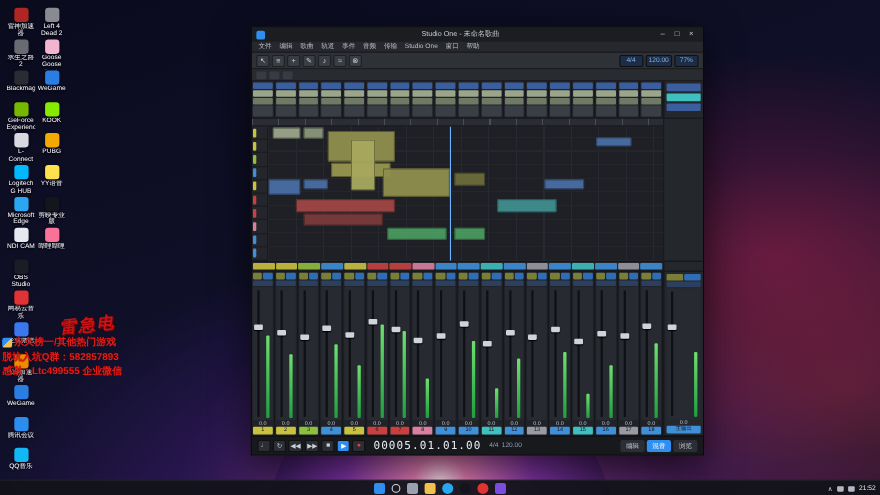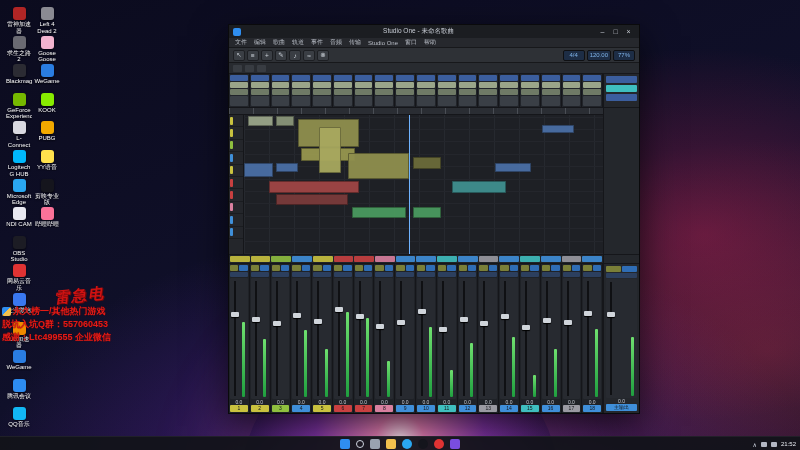--- a/index.html
+++ b/index.html
@@ -276,21 +276,21 @@
       </div>
     </div>
 
   <div id="overlay">
     <div class="ov-script">雷急电</div>
     <div class="ov-line">
       <span class="ov-icon"></span>
       <span>永久榜一/其他热门游戏</span>
     </div>
     <div class="ov-line">
-      <span>脱坑入坑Q群：557060453</span>
+      <span>脱坑入坑Q群：582857893</span>
     </div>
     <div class="ov-line">
       <span>感谢：Ltc499555 企业微信</span>
     </div>
   </div>
 
   <div id="daw">
     <div class="titlebar">
       <span class="app-ico"></span>
       <span class="title-text">Studio One - 未命名歌曲</span>
@@ -795,20 +795,39 @@
                 <div class="fader-cap" style="bottom: 68%;"></div>
                 <div class="meter" style="height: 50%;"></div>
               </div>
               <div class="strip-db">0.0</div>
               <div class="strip-tag" style="background: rgb(63, 143, 217);">主输出</div>
             </div>
           </div>
       </div>
     </div>
 
+    <div class="transportbar">
+      <span id="tr-btns" style="display:flex;gap:2px">
+          <div class="tr-btn">♩</div>
+          <div class="tr-btn">↻</div>
+          <div class="tr-btn">◀◀</div>
+          <div class="tr-btn">▶▶</div>
+          <div class="tr-btn">■</div>
+          <div class="tr-btn accent">▶</div>
+          <div class="tr-btn record">●</div>
+        </span>
+      <span class="tr-time">00005.01.01.00</span>
+      <span class="tr-small">4/4</span>
+      <span class="tr-small">120.00</span>
+      <span class="view-btns" id="view-btns">
+          <div class="view-btn">编辑</div>
+          <div class="view-btn active">混音</div>
+          <div class="view-btn">浏览</div>
+        </span>
+    </div>
   </div>
 
   <div id="taskbar">
     <div class="tb-center" id="tb-center">
         <div class="tb-ico start" style="background: rgb(47, 142, 240);"></div>
         <div class="tb-ico search"></div>
         <div class="tb-ico plain" style="background: rgb(154, 162, 176);"></div>
         <div class="tb-ico plain" style="background: rgb(242, 193, 77);"></div>
         <div class="tb-ico circle" style="background: rgb(42, 167, 240);"></div>
         <div class="tb-ico circle" style="background: rgb(20, 21, 28);"></div>

